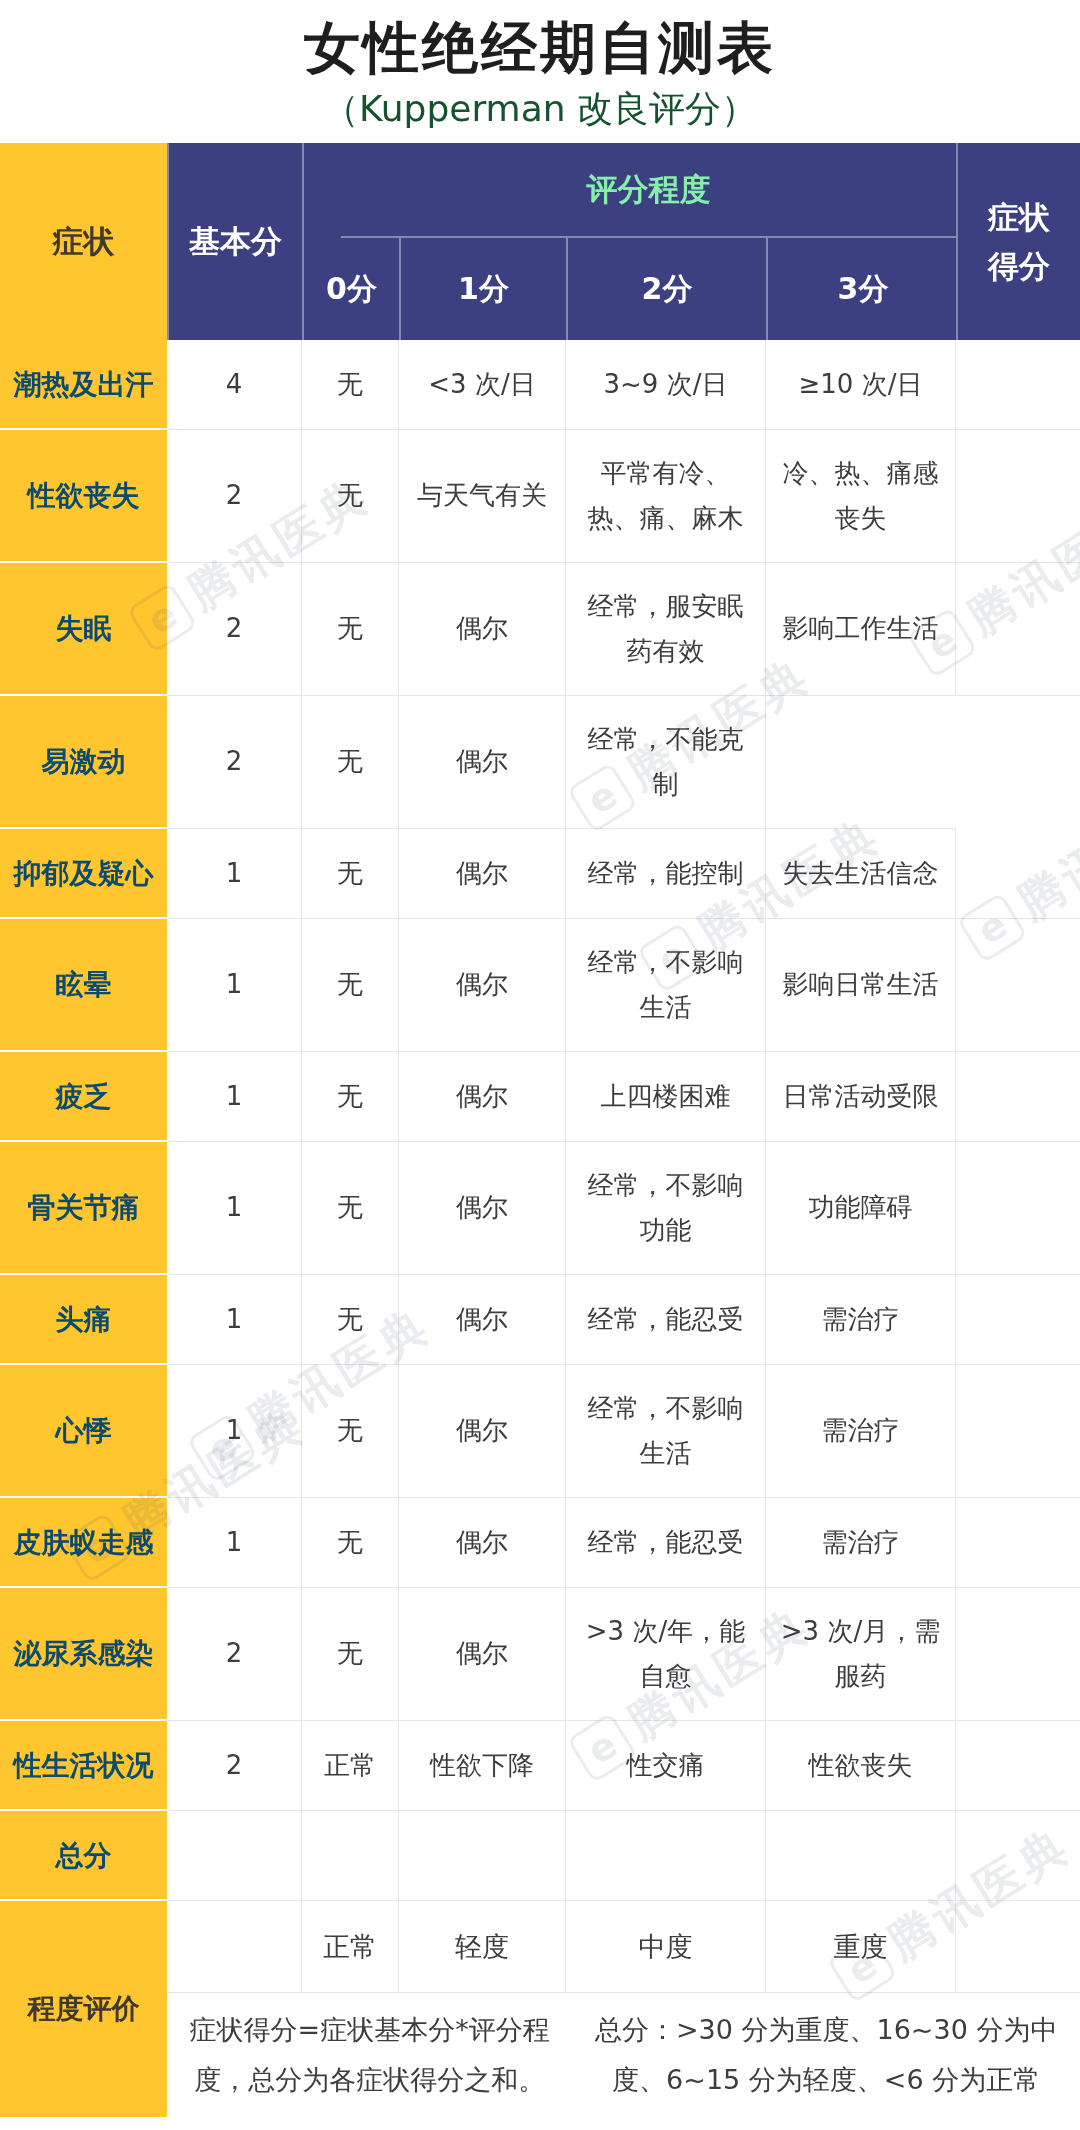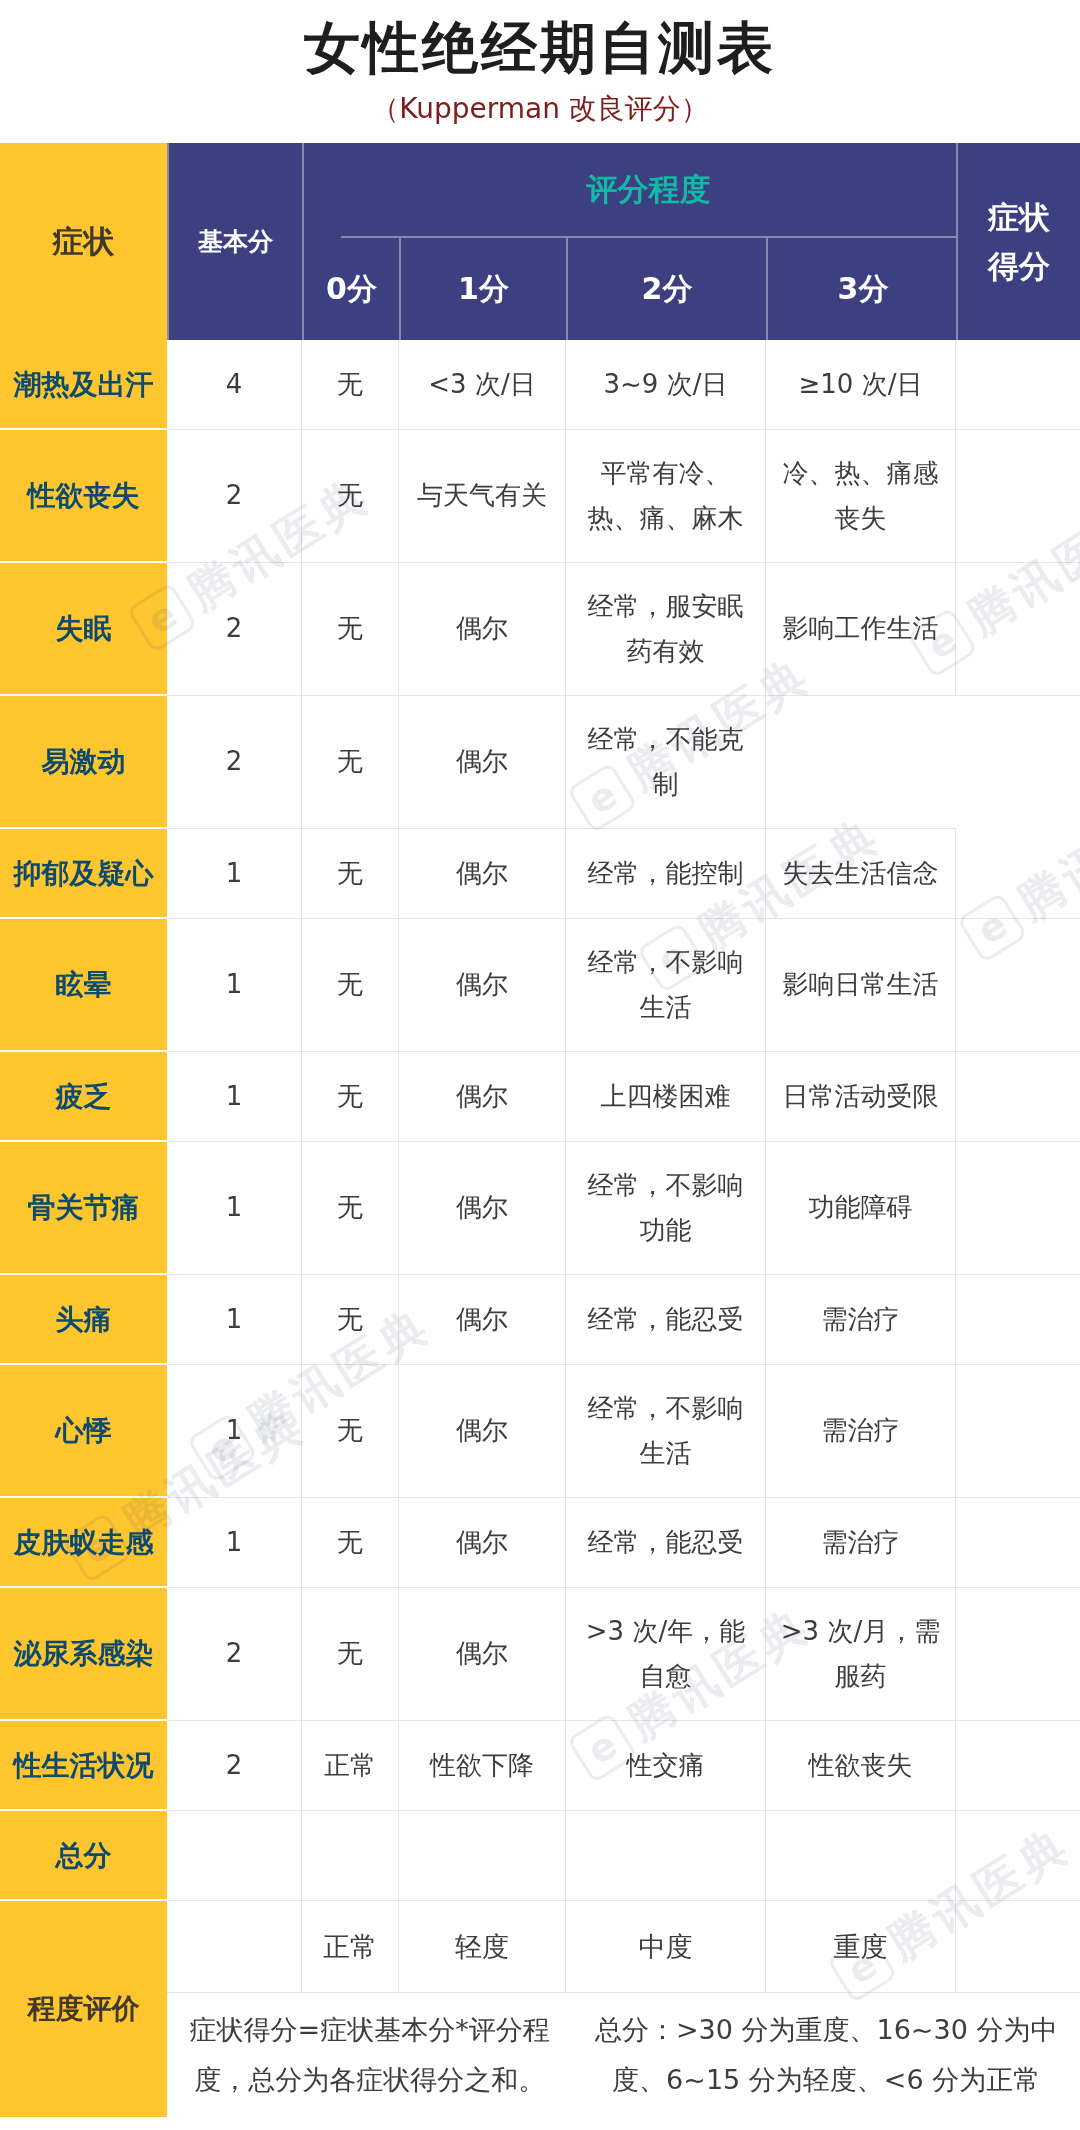--- a/index.html
+++ b/index.html
@@ -3,34 +3,34 @@
 <meta charset="utf-8">
 <style>
   * { margin:0; padding:0; box-sizing:border-box; }
   html,body { background:#fff; }
   body { width:1080px; font-family:"DejaVu Sans","Liberation Sans",sans-serif; }
   .page { position:relative; width:1080px; height:2130px; background:#fff; overflow:hidden; }
 
   .title { position:absolute; top:12px; left:0; width:100%; text-align:center;
            font-size:56px; font-weight:bold; color:#1e1e1e; letter-spacing:3px; line-height:72px; }
   .subtitle { position:absolute; top:88px; left:0; width:100%; text-align:center;
-              font-size:28px; color:#7f1d1d; line-height:42px; }
+              font-size:36px; color:#14532d; line-height:42px; }
 
   .table { position:absolute; top:143px; left:0; width:1080px; }
 
   
   .thead { display:grid; grid-template-columns:167px 135px 654px 124px; height:197px; }
   .h-cell { display:flex; align-items:center; justify-content:center; text-align:center; }
   .h-sym  { background:#FFC62F; font-size:31px; font-weight:bold; color:#40392c; }
-  .h-base { background:#3C4080; color:#fff; font-size:25px; font-weight:bold;
+  .h-base { background:#3C4080; color:#fff; font-size:31px; font-weight:bold;
             border-left:2px solid rgba(255,255,255,.38); }
   .h-levels-wrap { background:#3C4080; display:flex; flex-direction:column;
             border-left:2px solid rgba(255,255,255,.38); }
   .h-level-title { height:95px; display:flex; align-items:center; justify-content:center;
-            color:#14b8a6; font-size:31px; font-weight:bold;
+            color:#86efac; font-size:31px; font-weight:bold;
             border-bottom:2px solid rgba(255,255,255,.38);margin-left:37px; }
   .h-levels { display:grid; grid-template-columns:97px 167px 200px 190px; flex:1;border-radius:19px; }
   .h-levels > div { display:flex; align-items:center; justify-content:center;
             color:#fff; font-size:30px; font-weight:bold; }
   .h-levels > div:not(:last-child) { border-right:2px solid rgba(255,255,255,.38); }
   .h-score { background:#3C4080; color:#fff; font-size:31px; font-weight:bold;
             text-align:center; line-height:1.55; padding:0 28px;
             border-left:2px solid rgba(255,255,255,.38); }
 
   

